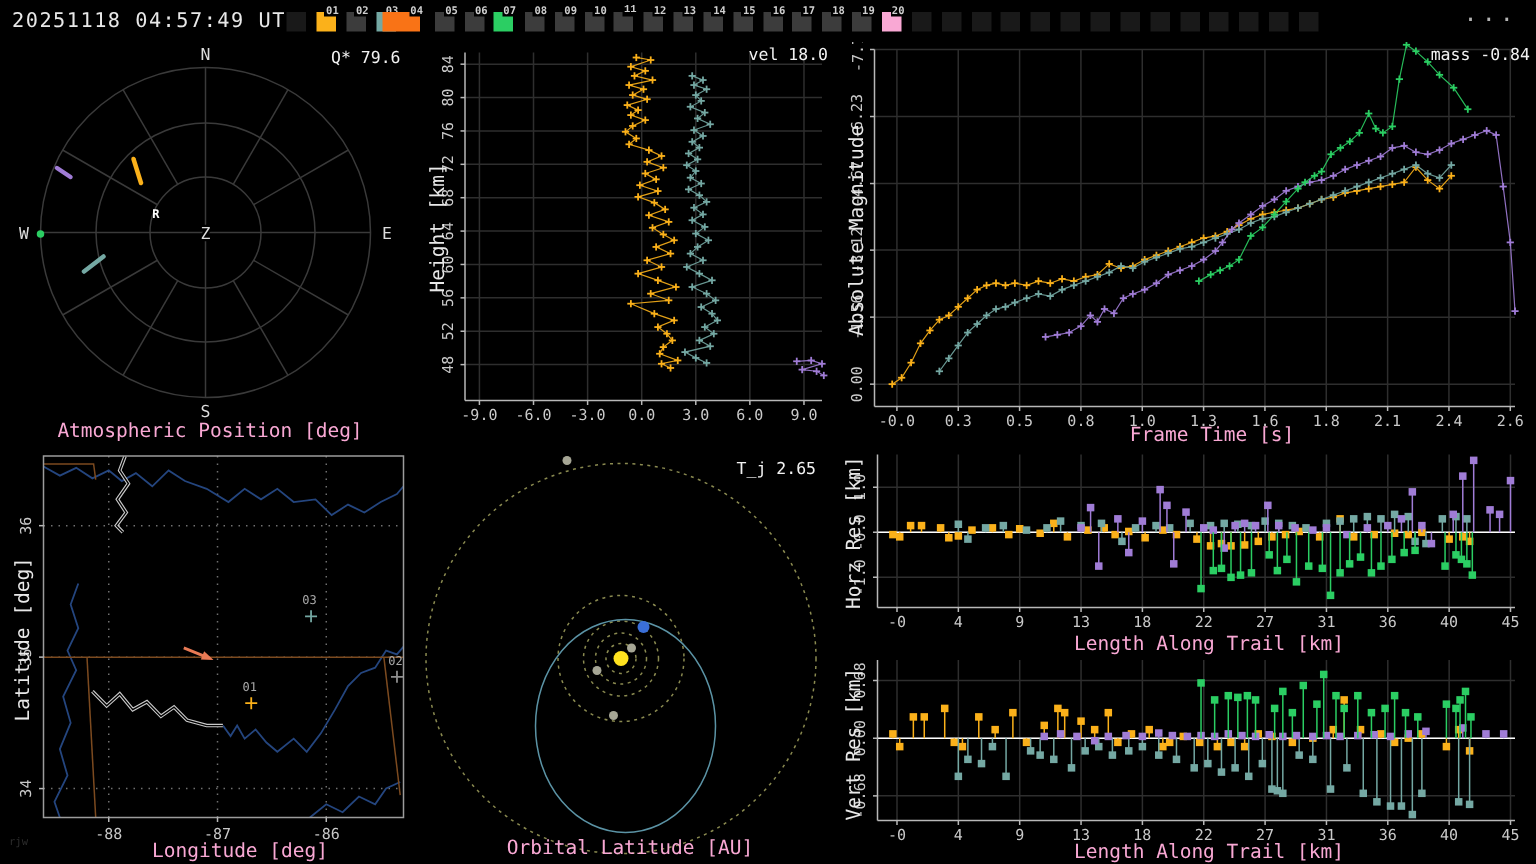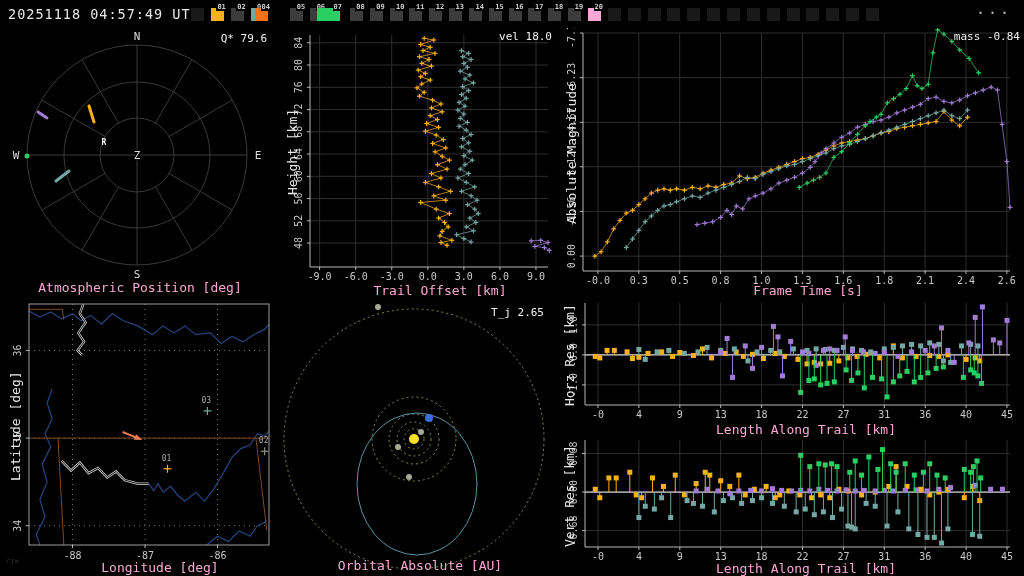--- a/index.html
+++ b/index.html
@@ -30,30 +30,30 @@
         <div class="stsq" style="left: 191px; background: rgb(25, 25, 25);"></div>
         <div class="stsq" style="left: 210.85px; background: rgb(251, 177, 26);">
           <span class="tag">01</span>
         </div>
         <div class="stsq" style="left: 230.7px; background: rgb(60, 60, 60);">
           <span class="tag">02</span>
         </div>
         <div class="stsq" style="left: 250.55px; background: rgb(116, 168, 163);">
           <span class="tag">03</span>
         </div>
-        <div class="stsq" style="left: 255px; background: #f97316;">
+        <div class="stsq" style="left: 255px; background: #f97316; padding-left: 12px;">
           <span class="tag">04</span>
         </div>
         <div class="stsq" style="left: 290.25px; background: rgb(60, 60, 60);">
           <span class="tag">05</span>
         </div>
         <div class="stsq" style="left: 310.1px; background: rgb(60, 60, 60);">
           <span class="tag">06</span>
         </div>
-        <div class="stsq" style="left: 317px; background: rgb(43, 206, 99); padding-left: 10px;">
+        <div class="stsq" style="left: 329px; background: rgb(43, 206, 99);">
           <span class="tag">07</span>
         </div>
         <div class="stsq" style="left: 349.8px; background: rgb(60, 60, 60);">
           <span class="tag">08</span>
         </div>
         <div class="stsq" style="left: 369.65px; background: rgb(60, 60, 60);">
           <span class="tag">09</span>
         </div>
         <div class="stsq" style="left: 389.5px; background: rgb(60, 60, 60);">
           <span class="tag">10</span>
@@ -423,21 +423,20 @@
           <text x="22" y="81.55155875299762" font-size="10" fill="#C9C9C9" font-family="DejaVu Sans Mono, Liberation Mono, monospace" text-anchor="middle" transform="rotate(-90 22 81.55155875299762)">72</text>
           <line x1="27" y1="59.29736211031178" x2="30" y2="59.29736211031178" stroke="#B8B8B8" stroke-width="1"></line>
           <text x="22" y="59.29736211031178" font-size="10" fill="#C9C9C9" font-family="DejaVu Sans Mono, Liberation Mono, monospace" text-anchor="middle" transform="rotate(-90 22 59.29736211031178)">76</text>
           <line x1="27" y1="37.04316546762593" x2="30" y2="37.04316546762593" stroke="#B8B8B8" stroke-width="1"></line>
           <text x="22" y="37.04316546762593" font-size="10" fill="#C9C9C9" font-family="DejaVu Sans Mono, Liberation Mono, monospace" text-anchor="middle" transform="rotate(-90 22 37.04316546762593)">80</text>
           <line x1="27" y1="14.788968824940078" x2="30" y2="14.788968824940078" stroke="#B8B8B8" stroke-width="1"></line>
           <text x="22" y="14.788968824940078" font-size="10" fill="#C9C9C9" font-family="DejaVu Sans Mono, Liberation Mono, monospace" text-anchor="middle" transform="rotate(-90 22 14.788968824940078)">84</text>
         </g>
       </svg>
     <div class="ptitle" style="right:8px;top:2px;">vel 18.0</div>
-    <div class="xlabel" style="bottom:0px;padding-left:20px;">Trail Offset [km]</div>
     <div class="vlabel" style="left:5px;top:167px;">Height [km]</div>
   </div>
 
   <div class="panel" style="left:560px;top:28px;width:464px;height:270px;">
     <svg id="svg-mag" width="464" height="270">
         <g>
           <line x1="37.941068139963164" y1="5" x2="37.941068139963164" y2="243" stroke="#2E2E2E" stroke-width="1"></line>
           <line x1="78.83241252302025" y1="5" x2="78.83241252302025" y2="243" stroke="#2E2E2E" stroke-width="1"></line>
           <line x1="119.72375690607734" y1="5" x2="119.72375690607734" y2="243" stroke="#2E2E2E" stroke-width="1"></line>
           <line x1="160.61510128913443" y1="5" x2="160.61510128913443" y2="243" stroke="#2E2E2E" stroke-width="1"></line>
@@ -928,21 +927,21 @@
         <circle cx="134" cy="141" r="5" fill="#FFE21F"></circle>
         <g>
           <circle cx="141" cy="134" r="3" fill="#A6A695"></circle>
           <circle cx="118" cy="149" r="3" fill="#A6A695"></circle>
           <circle cx="149" cy="120" r="4" fill="#3A6FD8"></circle>
           <circle cx="129" cy="179" r="3" fill="#A6A695"></circle>
           <circle cx="98" cy="9" r="3" fill="#A6A695"></circle>
         </g>
       </svg>
     <div class="ptitle" style="right:16px;top:8px;">T_j 2.65</div>
-    <div class="xlabel" style="bottom:3px;">Orbital Absolute [AU]</div>
+    <div class="xlabel" style="bottom:3px;">Orbital Latitude [AU]</div>
   </div>
 
   <div class="panel" style="left:560px;top:298px;width:464px;height:139px;">
     <svg id="svg-horz" width="464" height="139">
         <g>
           <line x1="37.99721984602224" y1="5" x2="37.99721984602224" y2="107" stroke="#2E2E2E" stroke-width="1"></line>
           <line x1="78.8975620188195" y1="5" x2="78.8975620188195" y2="107" stroke="#2E2E2E" stroke-width="1"></line>
           <line x1="119.79790419161677" y1="5" x2="119.79790419161677" y2="107" stroke="#2E2E2E" stroke-width="1"></line>
           <line x1="160.69824636441405" y1="5" x2="160.69824636441405" y2="107" stroke="#2E2E2E" stroke-width="1"></line>
           <line x1="201.5985885372113" y1="5" x2="201.5985885372113" y2="107" stroke="#2E2E2E" stroke-width="1"></line>

